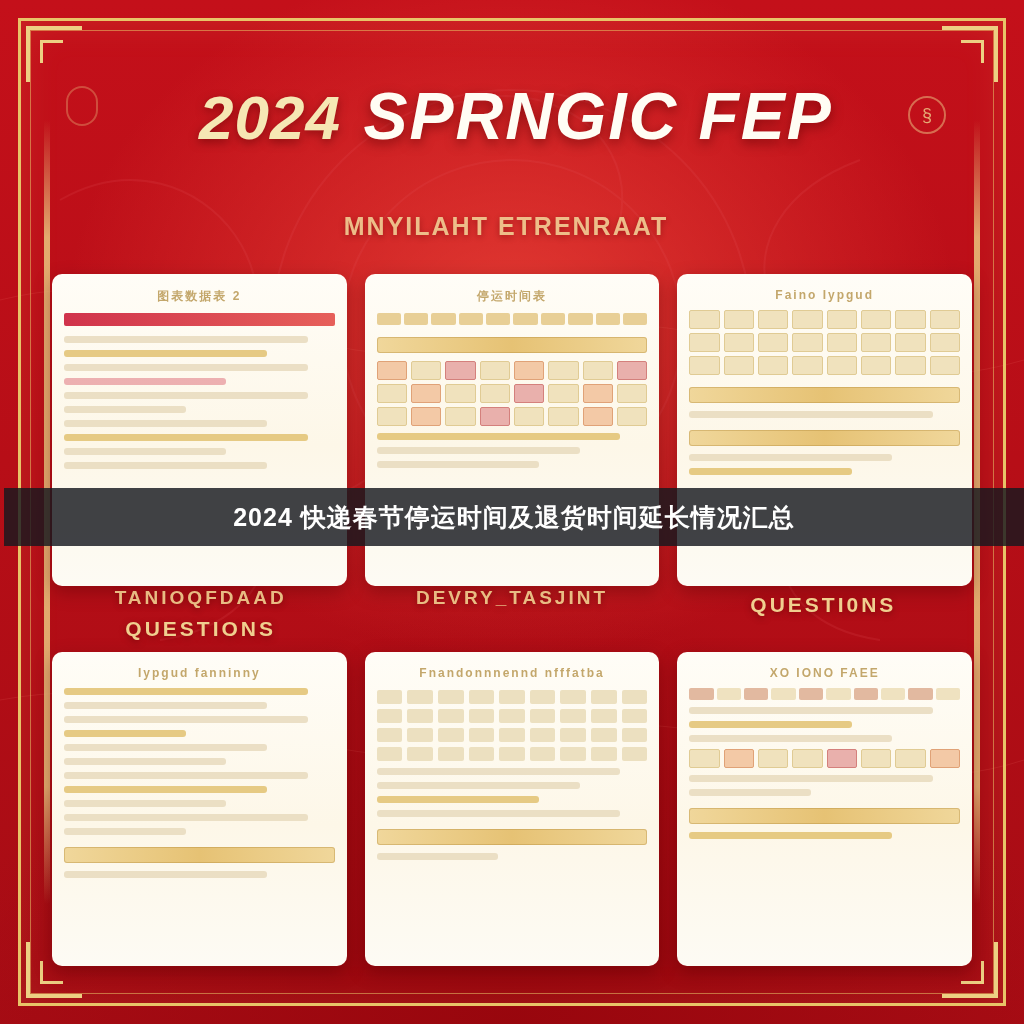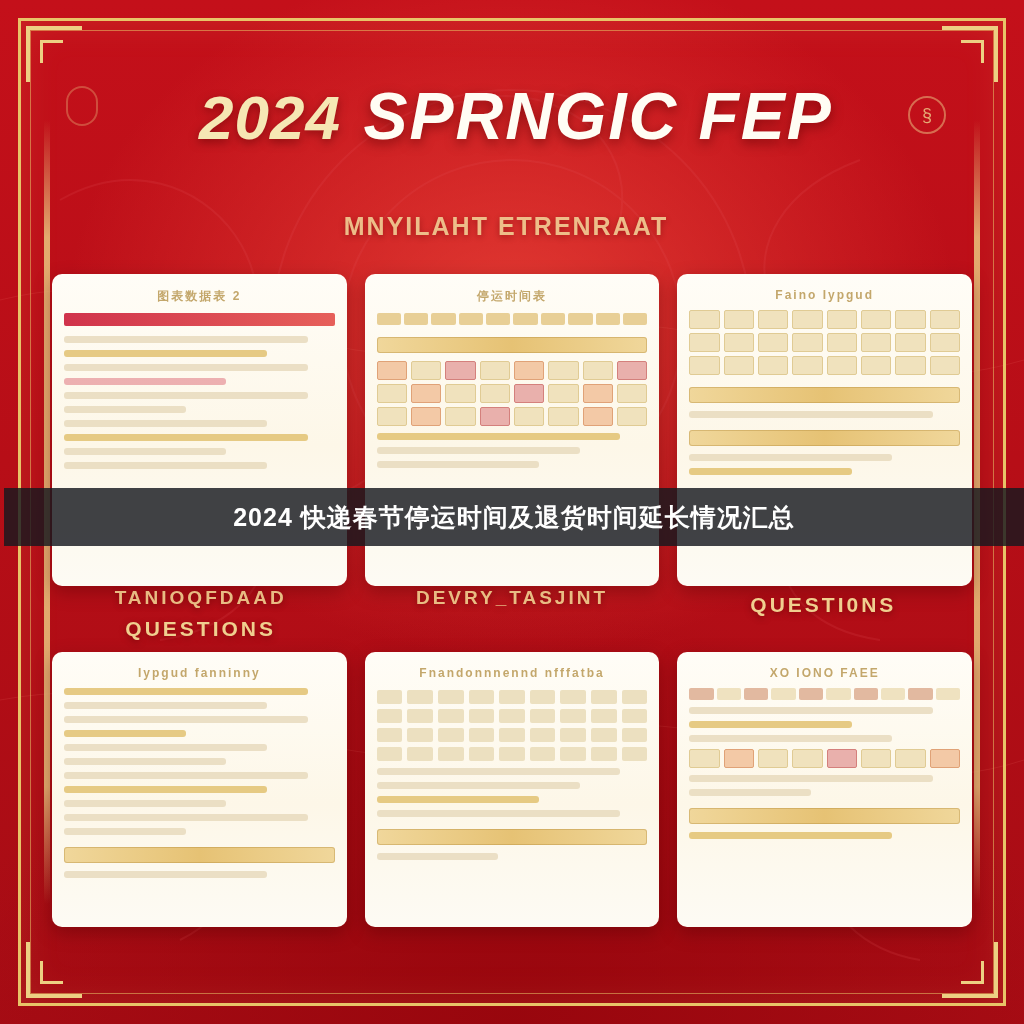--- a/index.html
+++ b/index.html
@@ -255,21 +255,21 @@
 
   .grid2 {
     position: absolute;
     left: 52px;
     right: 52px;
     top: 652px;
     display: grid;
     grid-template-columns: 1fr 1fr 1fr;
     grid-gap: 18px;
   }
-  .grid2 .card { height: 275px; }
+  .grid2 .card { height: 314px; }
 
   
   .banner {
     position: absolute;
     left: 4px;
     right: 0;
     top: 488px;
     height: 58px;
     background: rgba(22,24,30,0.82);
     display: flex;

